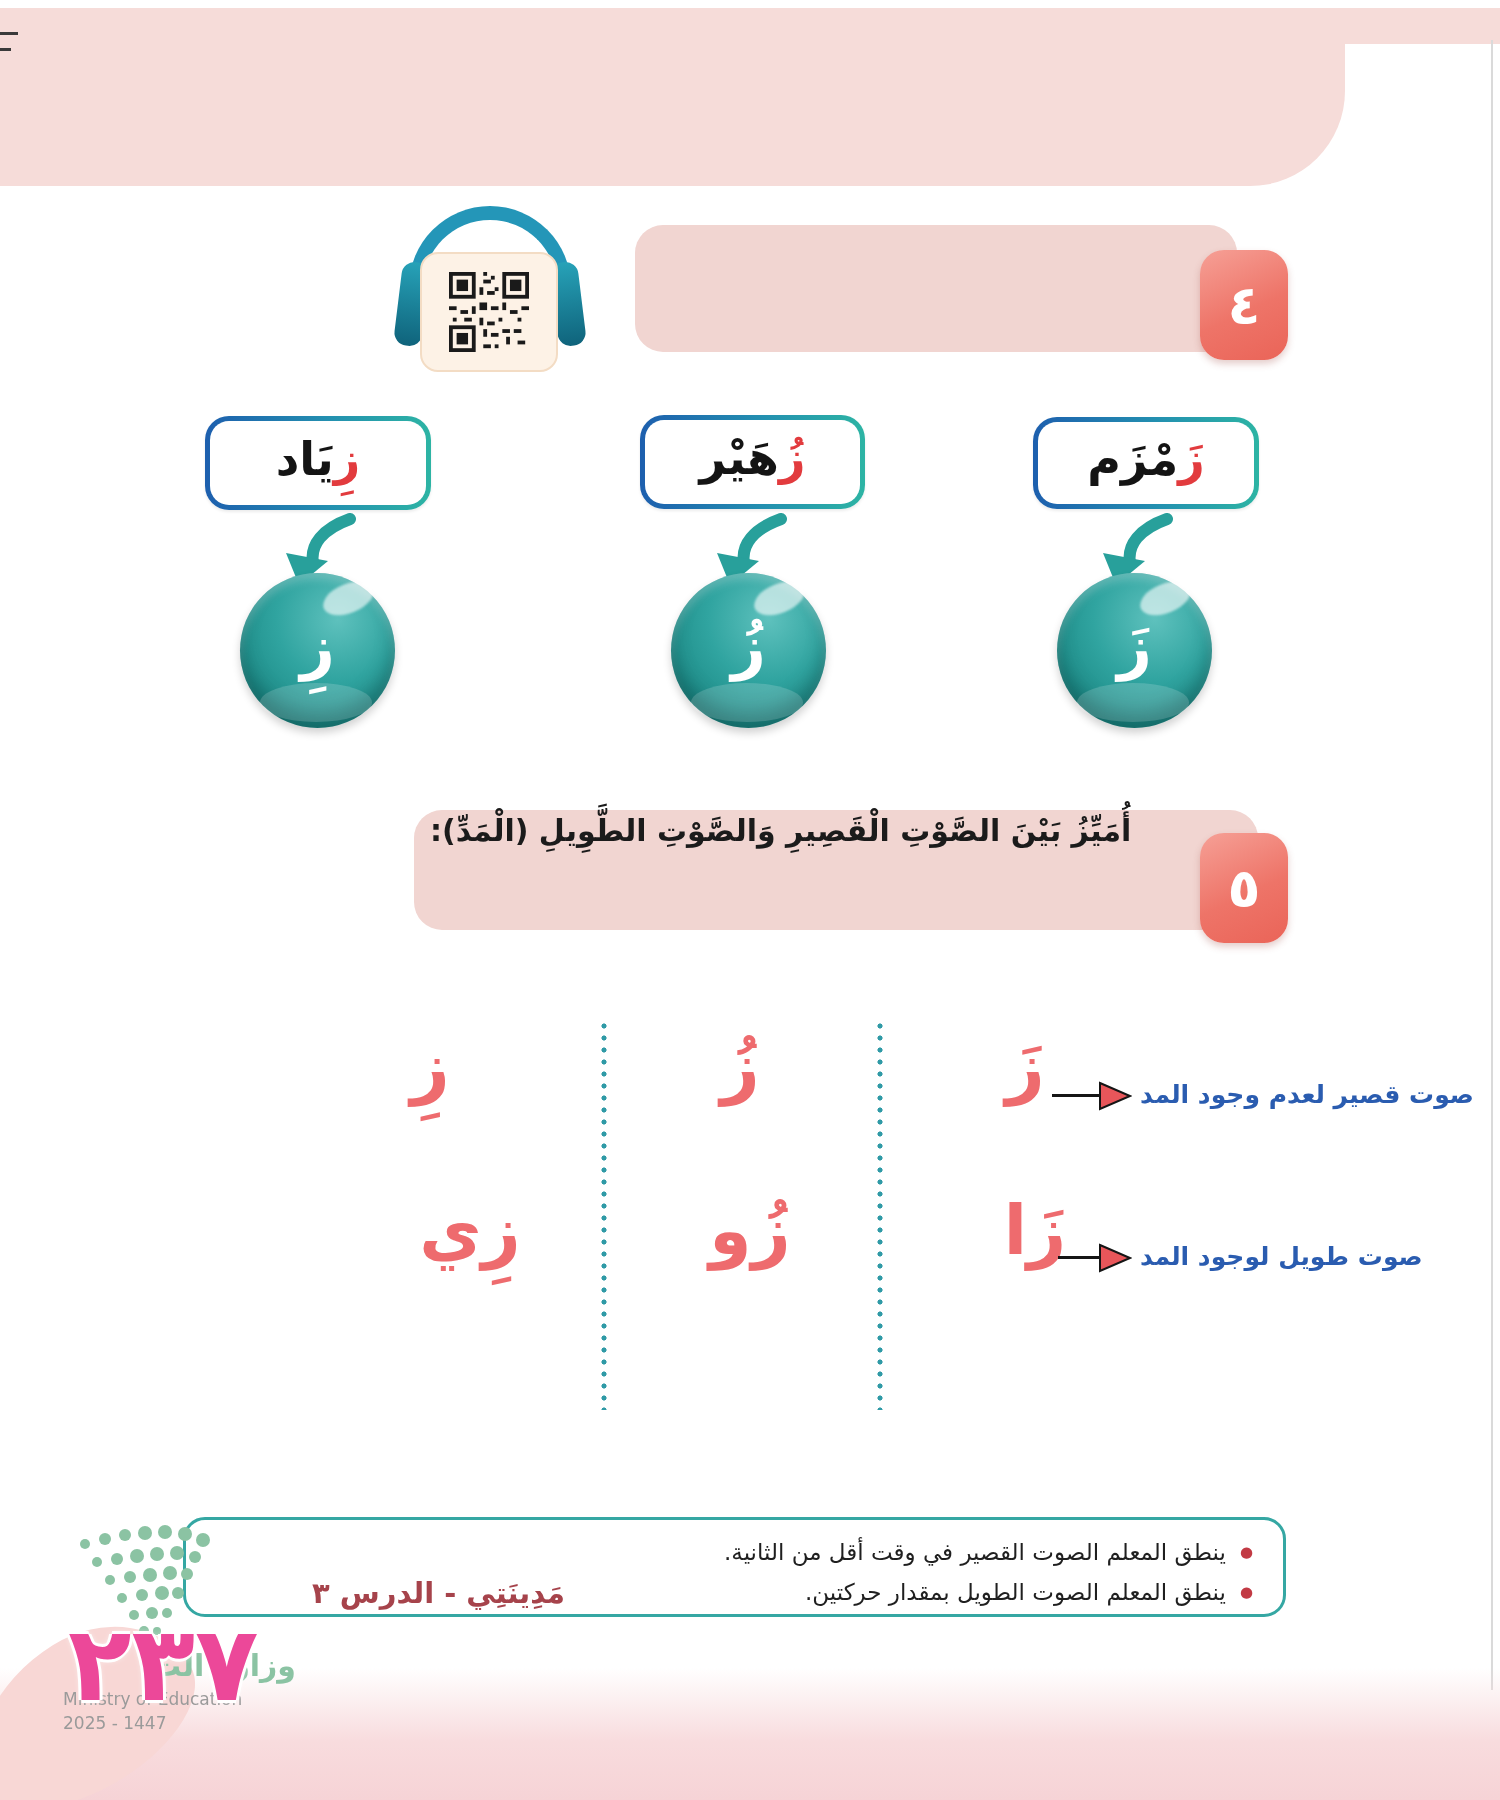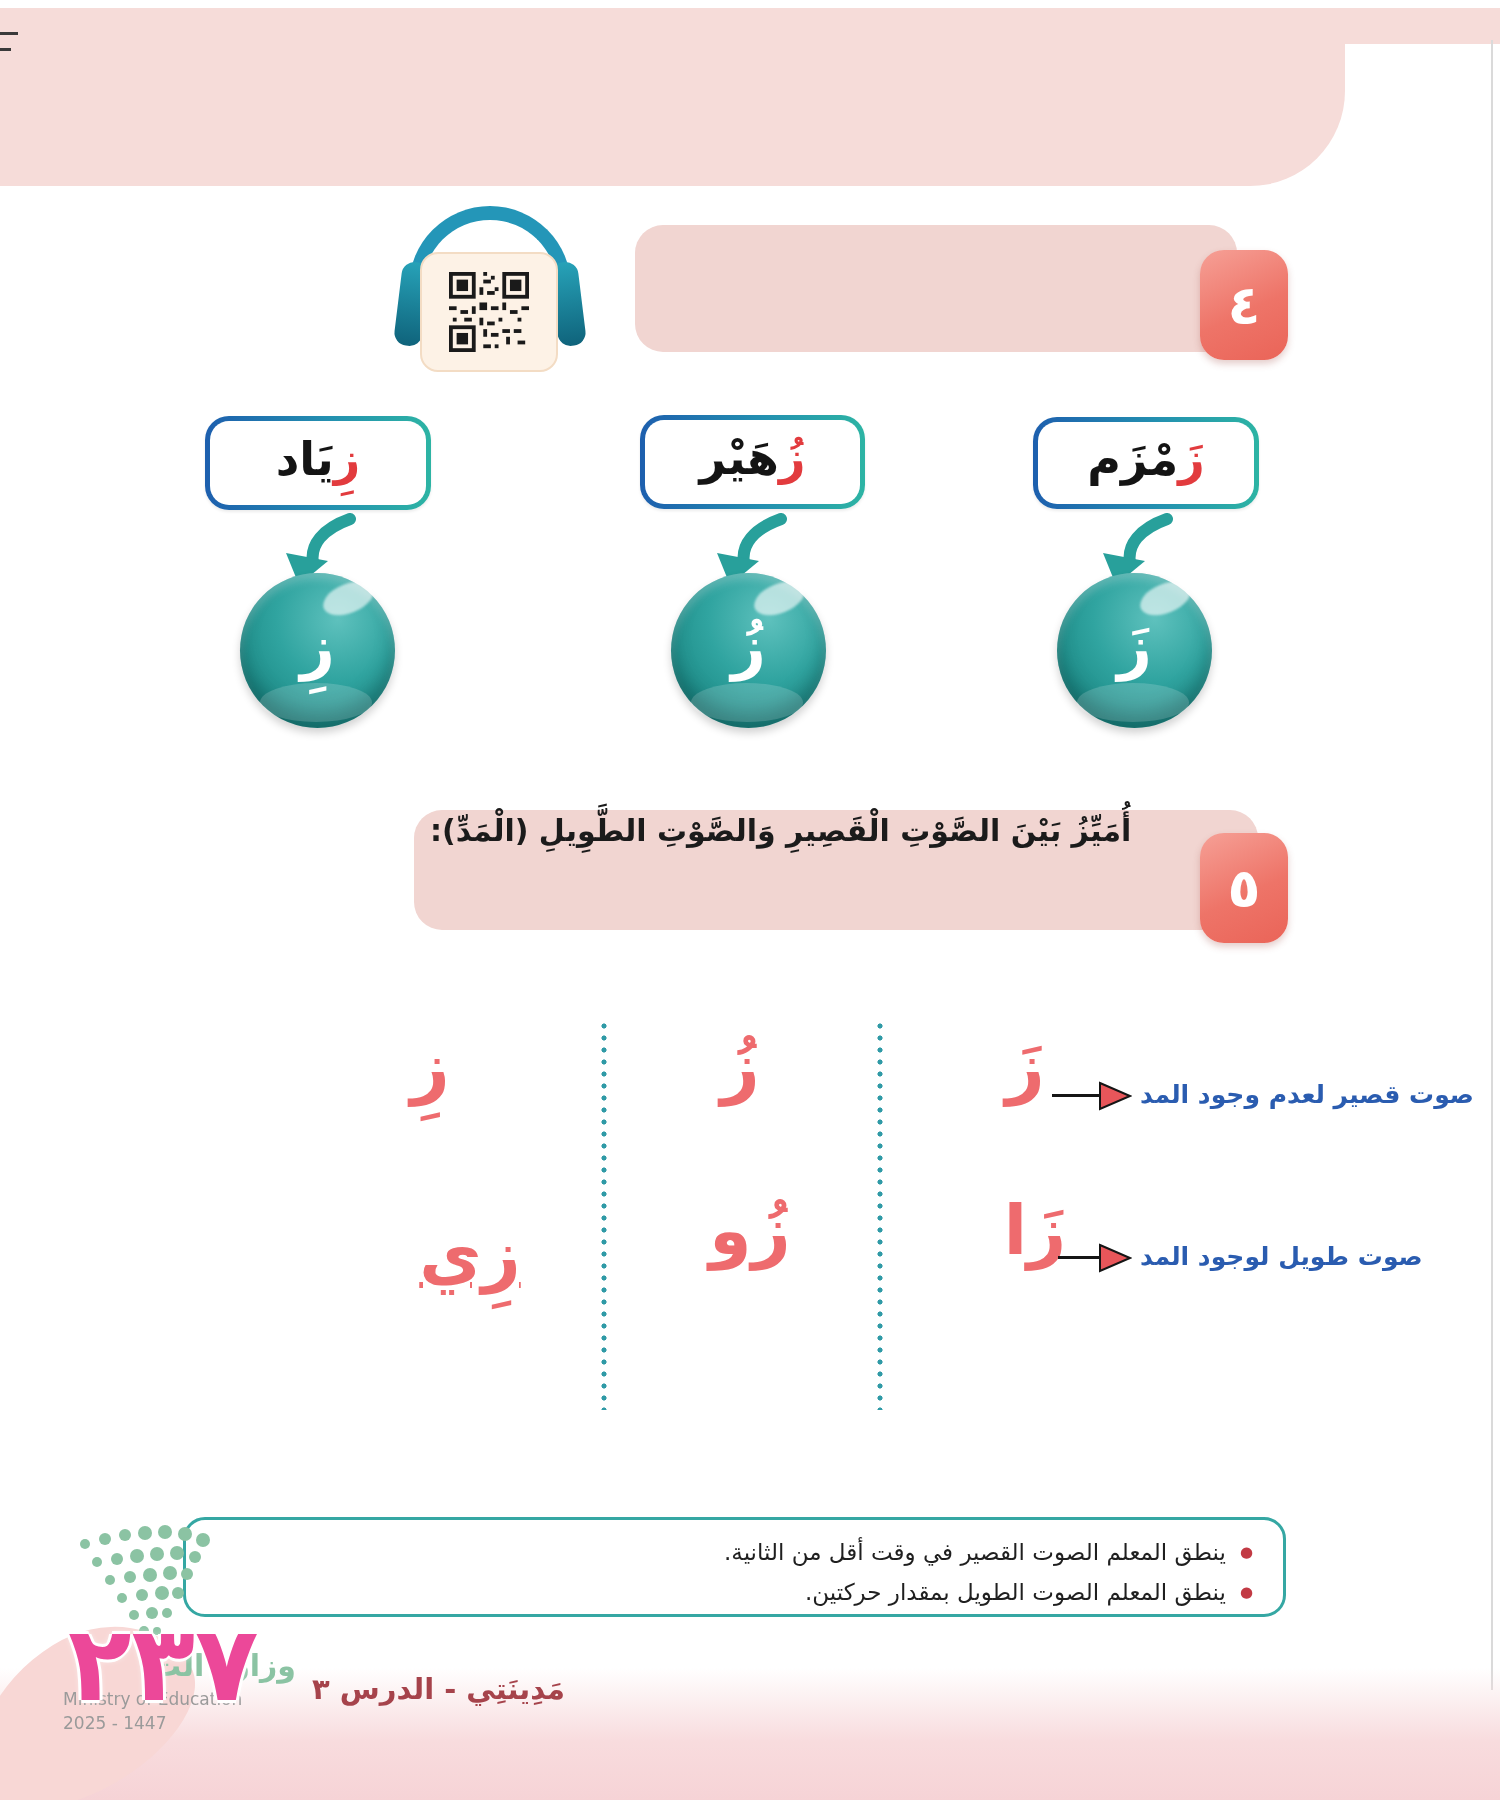--- a/index.html
+++ b/index.html
@@ -188,21 +188,21 @@
   <div class="abs big-letter" style="left:680px;top:1012px;width:120px;height:110px;">زُ</div>
   <div class="abs big-letter" style="left:370px;top:1012px;width:120px;height:110px;">زِ</div>
   <div class="abs arrow-line" style="left:1052px;top:1094px;width:50px;"></div>
   <svg class="abs" style="left:1098px;top:1081px;" width="34" height="30" viewBox="0 0 34 30">
     <polygon points="2,2 32,15 2,28" fill="#e8565a" stroke="#151515" stroke-width="2"></polygon>
   </svg>
   <div class="abs row-label" style="left:1140px;top:1080px;">صوت قصير لعدم وجود المد</div>
 
   <div class="abs big-letter" style="left:965px;top:1176px;width:140px;height:110px;">زَا</div>
   <div class="abs big-letter" style="left:680px;top:1176px;width:140px;height:110px;">زُو</div>
-  <div class="abs big-letter" style="left:400px;top:1200px;width:140px;height:110px;text-decoration:underline;">زِي</div>
+  <div class="abs big-letter" style="left:400px;top:1176px;width:140px;height:110px;">زِي</div>
   <div class="abs arrow-line" style="left:1058px;top:1256px;width:44px;"></div>
   <svg class="abs" style="left:1098px;top:1243px;" width="34" height="30" viewBox="0 0 34 30">
     <polygon points="2,2 32,15 2,28" fill="#e8565a" stroke="#151515" stroke-width="2"></polygon>
   </svg>
   <div class="abs row-label" style="left:1140px;top:1242px;">صوت طويل لوجود المد</div>
 
   <div class="abs note-box" style="left:183px;top:1517px;width:1103px;height:100px;">
     <div style="position:absolute;right:28px;top:12px;">
       <div class="note-item">
         <span class="bullet">●</span>
@@ -248,15 +248,15 @@
       <circle cx="84" cy="111" r="5"></circle>
         <circle cx="97" cy="111" r="4"></circle>
         <circle cx="90" cy="124" r="4"></circle>
     </g>
   </svg>
 
   <div class="abs moe-ar" style="left:138px;top:1648px;">وزارة الت</div>
   <div class="abs moe-en" style="left:63px;top:1688px;">Ministry of Education</div>
   <div class="abs moe-en" style="left:63px;top:1712px;">2025 - 1447</div>
   <div class="abs page-num" style="left:68px;top:1612px;">٢٣٧</div>
-  <div class="abs lesson" style="left:312px;top:1672px;">مَدِينَتِي - الدرس ٣</div>
+  <div class="abs lesson" style="left:312px;top:1576px;">مَدِينَتِي - الدرس ٣</div>
 
 </div>
 
 </body></html>

